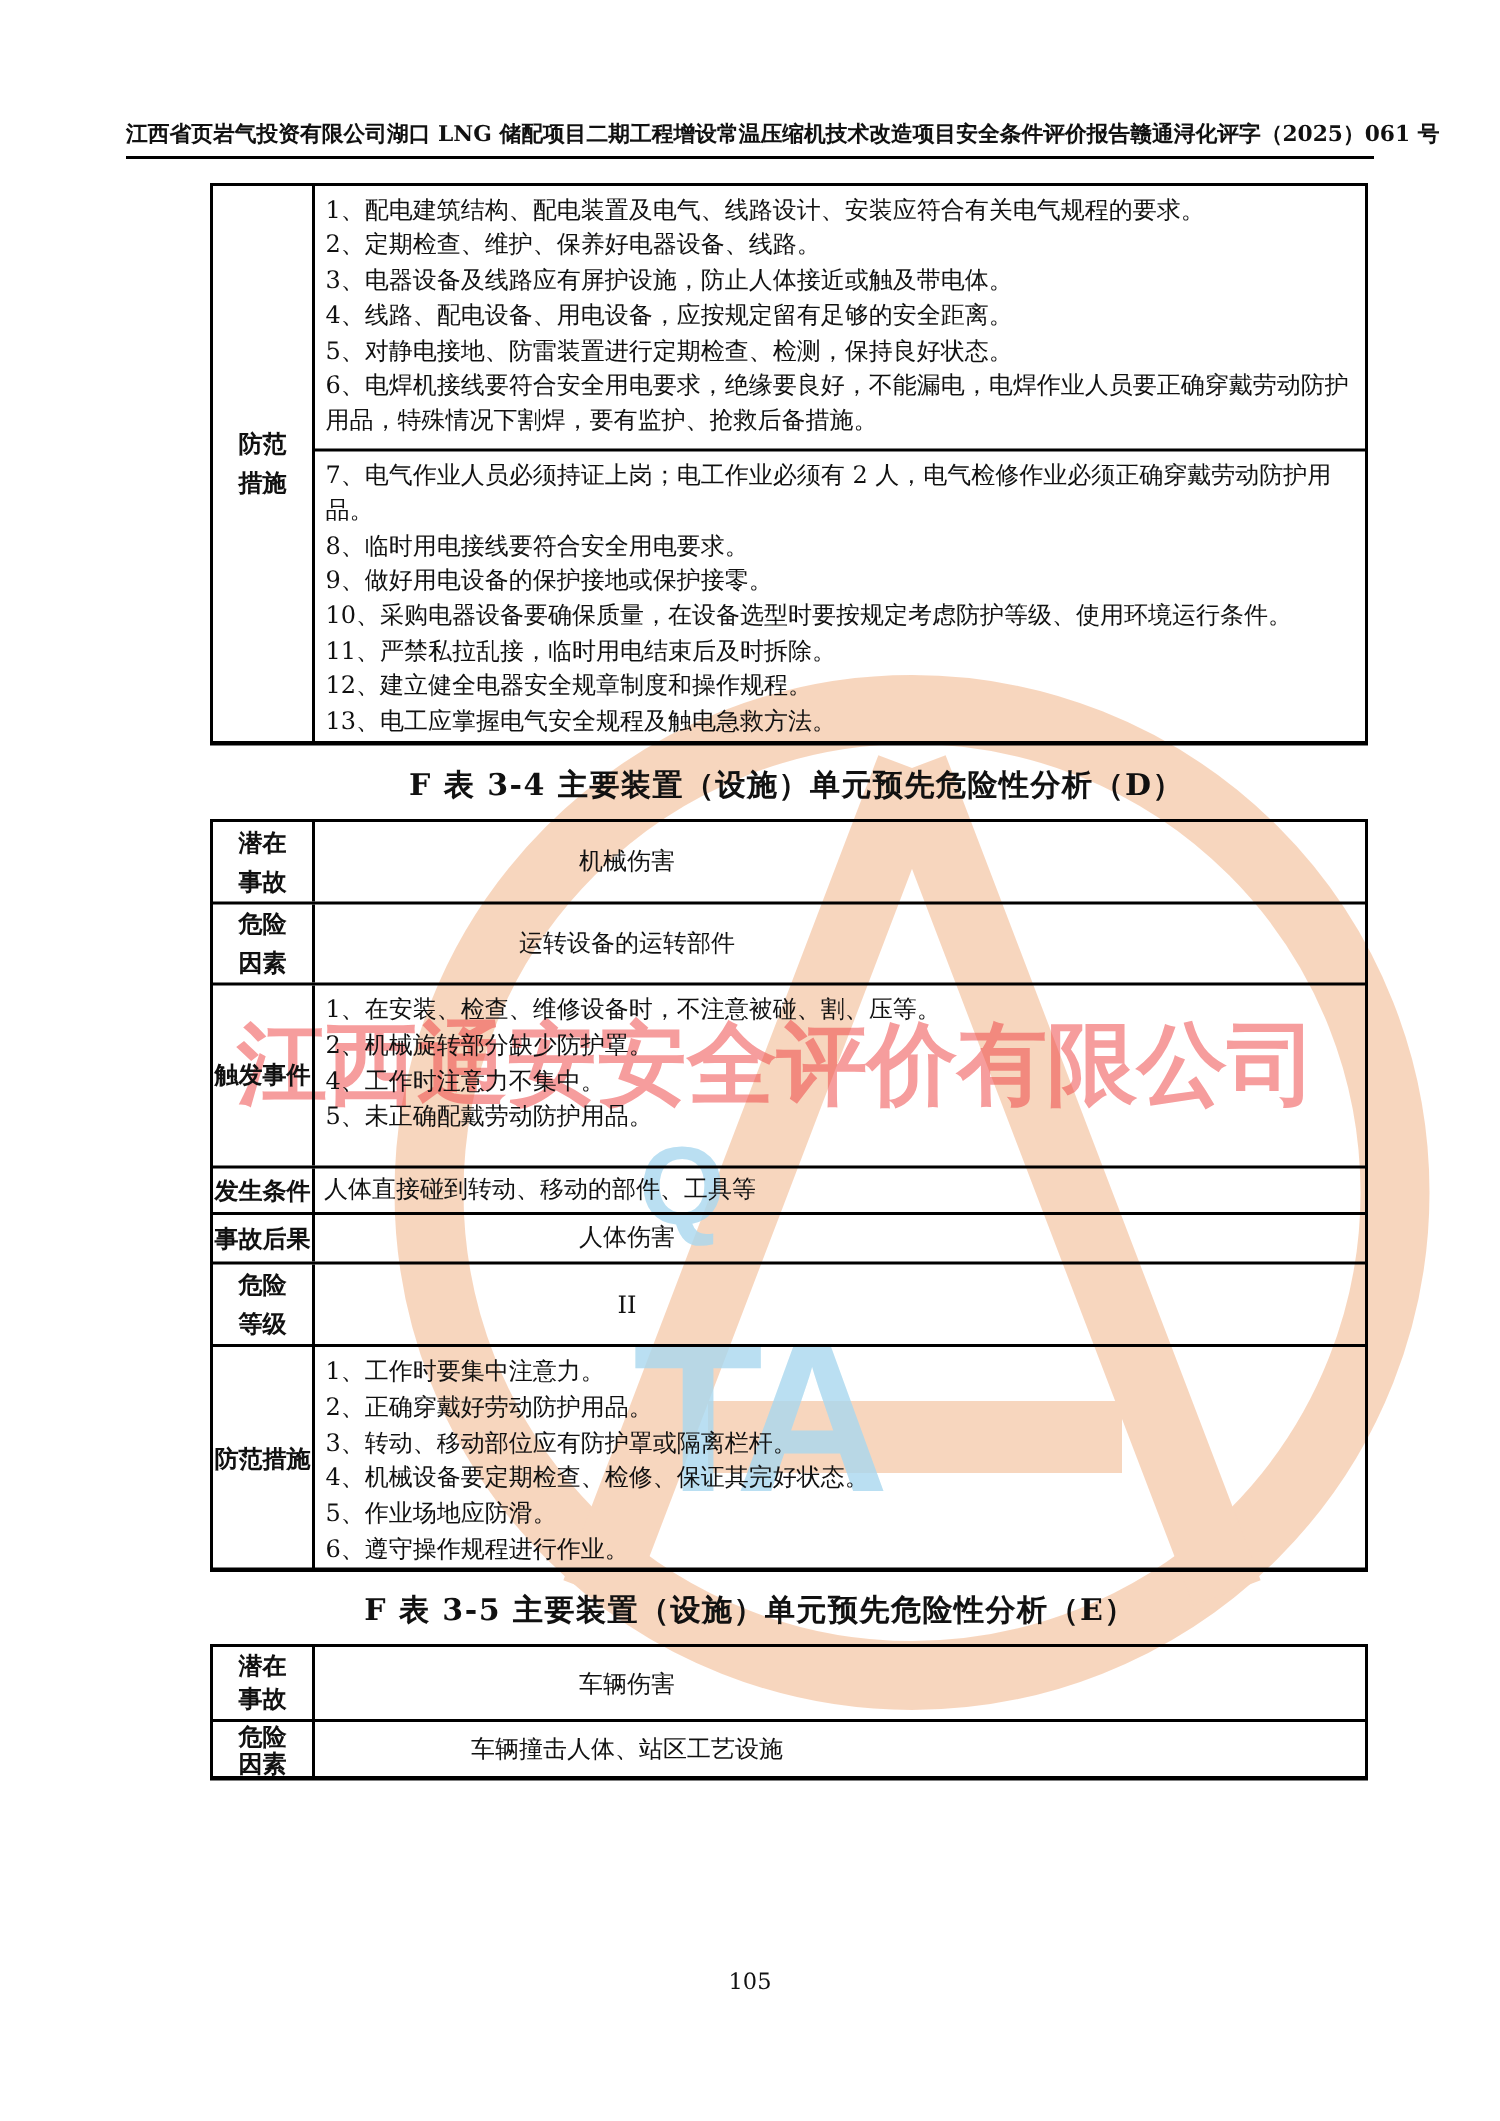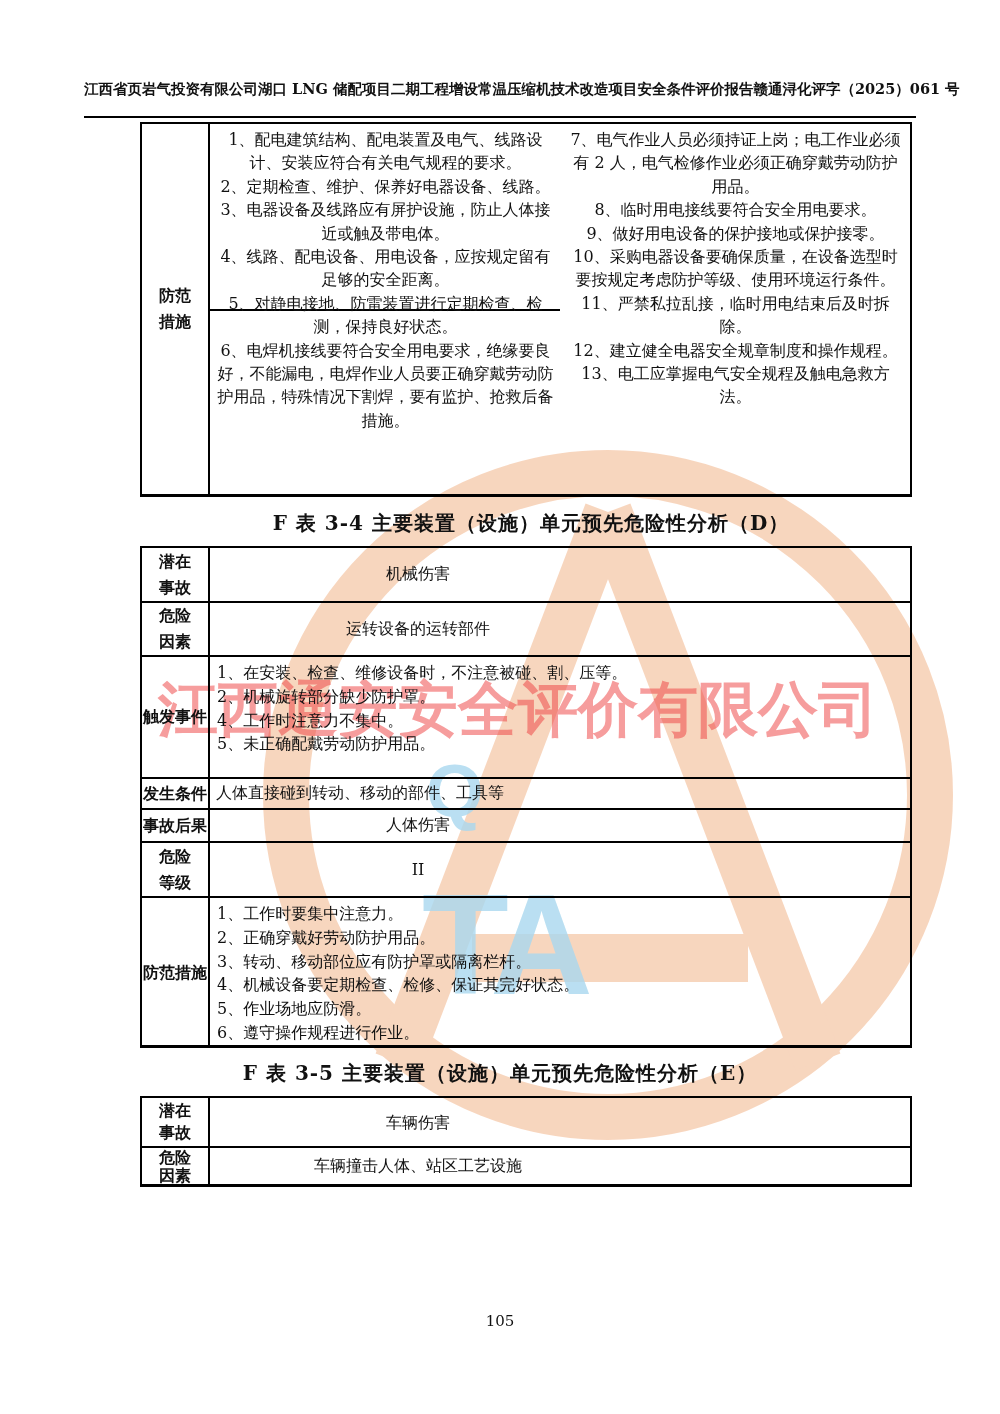--- a/index.html
+++ b/index.html
@@ -16,42 +16,42 @@
     position:absolute;left:158px;top:676px;width:772px;
     font-family:"Liberation Sans","DejaVu Sans",sans-serif;
     font-weight:bold;font-size:60px;line-height:68px;letter-spacing:0px;
     color:#ef4444;opacity:.52;white-space:nowrap;
   }
 
   
   .header{
     position:absolute;left:84px;right:84px;top:80px;z-index:1;
     display:flex;justify-content:space-between;align-items:flex-start;
-    border-bottom:2px solid #000;padding-bottom:17px;
+    border-bottom:2px solid #000;padding-bottom:5px;
     font-size:14.5px;font-weight:bold;white-space:nowrap;
   }
 
   
   .tbl{position:absolute;left:140px;width:772px;z-index:1;
        border:2px solid #000;box-sizing:border-box;background:transparent;
        font-size:16px;}
   .row{display:flex;box-sizing:border-box;border-bottom:2px solid #000;}
   .row:last-child{border-bottom:none;}
   .lbl{width:68px;flex:0 0 68px;border-right:2px solid #000;box-sizing:border-box;
        display:flex;flex-direction:column;align-items:center;justify-content:center;
        font-weight:bold;line-height:26px;text-align:center;}
   .val{flex:1;display:flex;align-items:center;box-sizing:border-box;border-radius:15px;}
   .centerish{width:416px;text-align:center;}
   .items{flex:1;padding:4px 6px 2px 7px;box-sizing:border-box;}
   .items p{margin:0;line-height:23.8px;}
 
   
   #tbl-prev{top:122px;height:375px;border-bottom-width:3px;display:flex;}
   #tbl-prev .lbl{height:auto;}
-  #tbl-prev .content{flex:1;display:flex;flex-direction:row;text-align:center;}
+  #tbl-prev .content{flex:1;display:flex;flex-direction:column;}
   #tbl-prev .sec1{height:187px;border-bottom:2px solid #000;box-sizing:border-box;}
   #tbl-prev .sec2{flex:1;}
   #tbl-prev .items p{line-height:23.4px;}
 
   
   #tbl-d{top:546px;height:502px;border-bottom-width:3px;}
   #tbl-d .r1{height:55px;}
   #tbl-d .r2{height:54px;}
   #tbl-d .r3{height:122px;}
   #tbl-d .r4{height:31px;}

